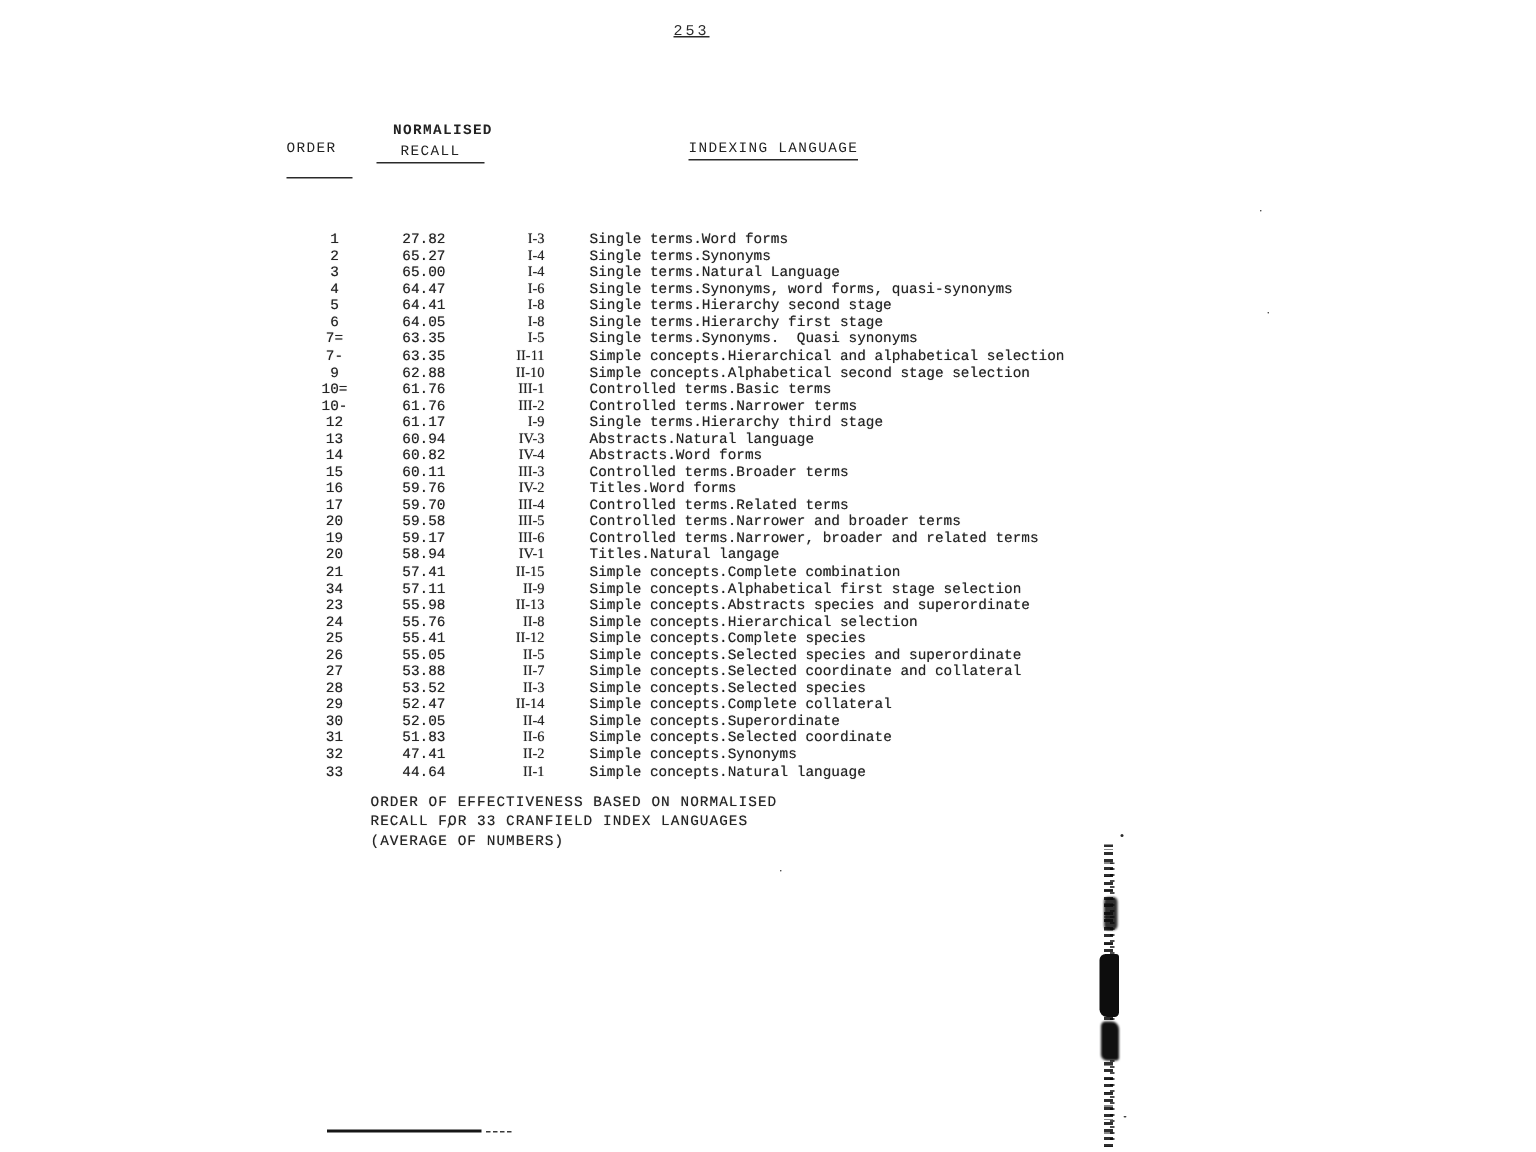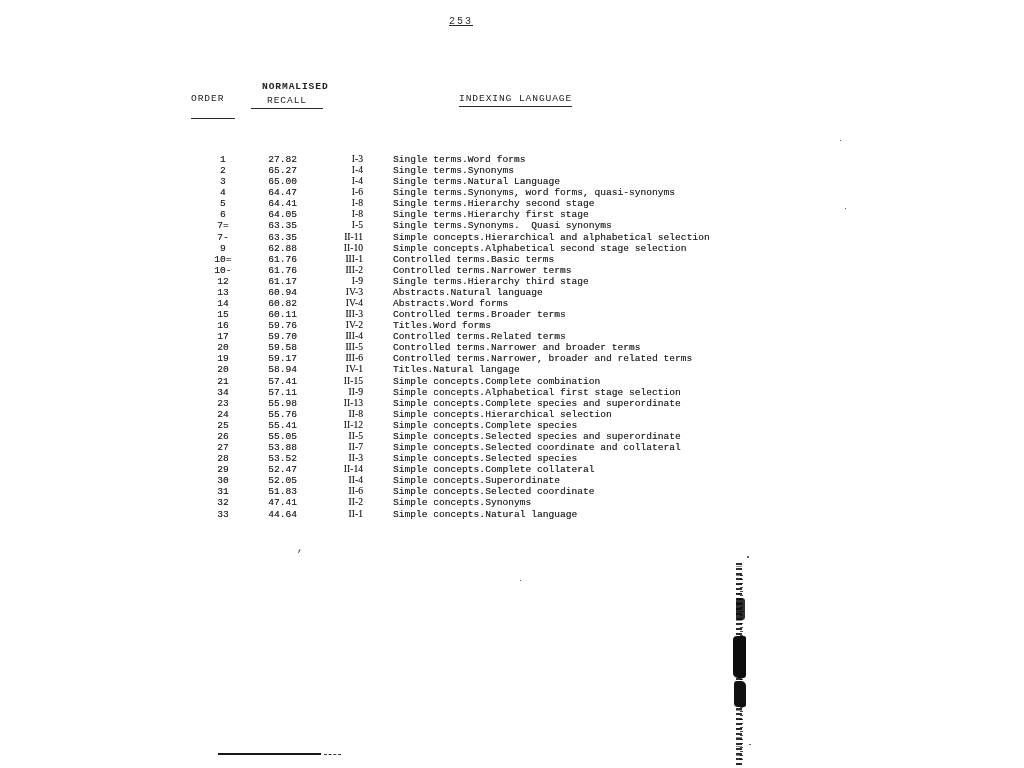--- a/index.html
+++ b/index.html
@@ -237,21 +237,21 @@
     <span class="c-code">II-9</span>
     <span class="c-cat">Simple concepts.</span>
     <span class="c-desc">Alphabetical first stage selection</span>
   </div>
 
   <div class="row">
     <span class="c-order">23</span>
     <span class="c-recall">55.98</span>
     <span class="c-code">II-13</span>
     <span class="c-cat">Simple concepts.</span>
-    <span class="c-desc">Complete species and superordinate</span>
+    <span class="c-desc">Abstracts species and superordinate</span>
   </div>
 
   <div class="row">
     <span class="c-order">24</span>
     <span class="c-recall">55.76</span>
     <span class="c-code">II-8</span>
     <span class="c-cat">Simple concepts.</span>
     <span class="c-desc">Hierarchical selection</span>
   </div>
 
@@ -322,20 +322,25 @@
   <div class="row">
     <span class="c-order">33</span>
     <span class="c-recall">44.64</span>
     <span class="c-code">II-1</span>
     <span class="c-cat">Simple concepts.</span>
     <span class="c-desc">Natural language</span>
   </div>
 </div>
 
 <div class="abs caption">
+  <div class="cap-lines">
+    <div>ORDER OF EFFECTIVENESS BASED ON NORMALISED</div>
+    <div>RECALL FOR 33 CRANFIELD INDEX LANGUAGES</div>
+    <div>(AVERAGE OF NUMBERS)</div>
+  </div>
 </div>
 
 <div class="abs artifact-comma">,</div>
 
 <div class="abs bottom-rule"></div>
 <div class="abs bottom-dashes"></div>
 
 <div class="abs streak"></div>
 <div class="abs streak2"></div>
 <div class="abs blob1"></div>

